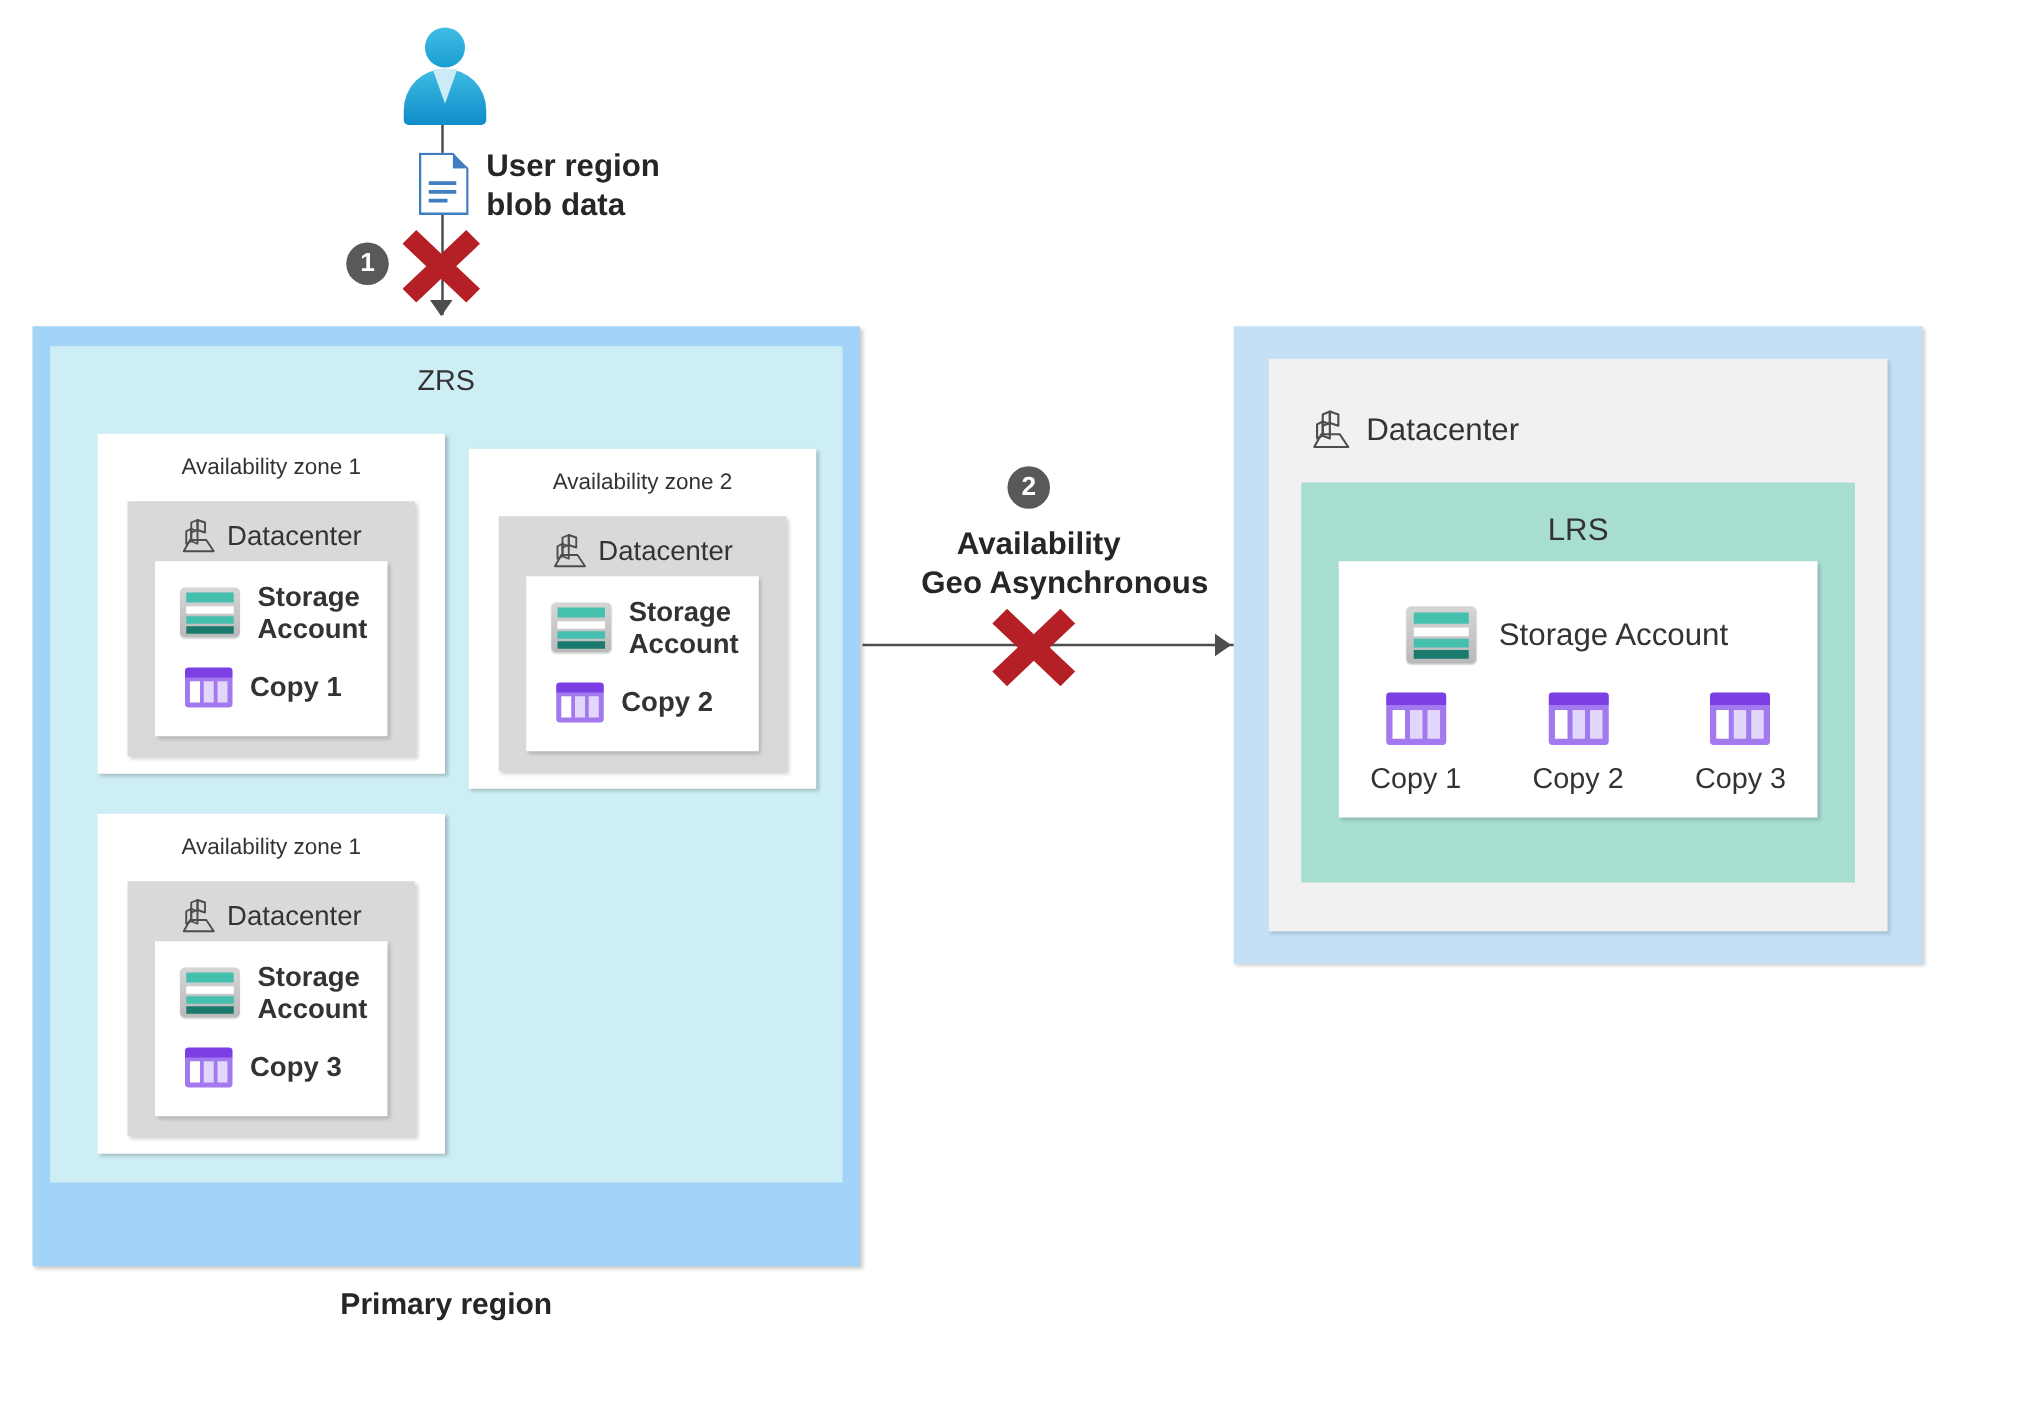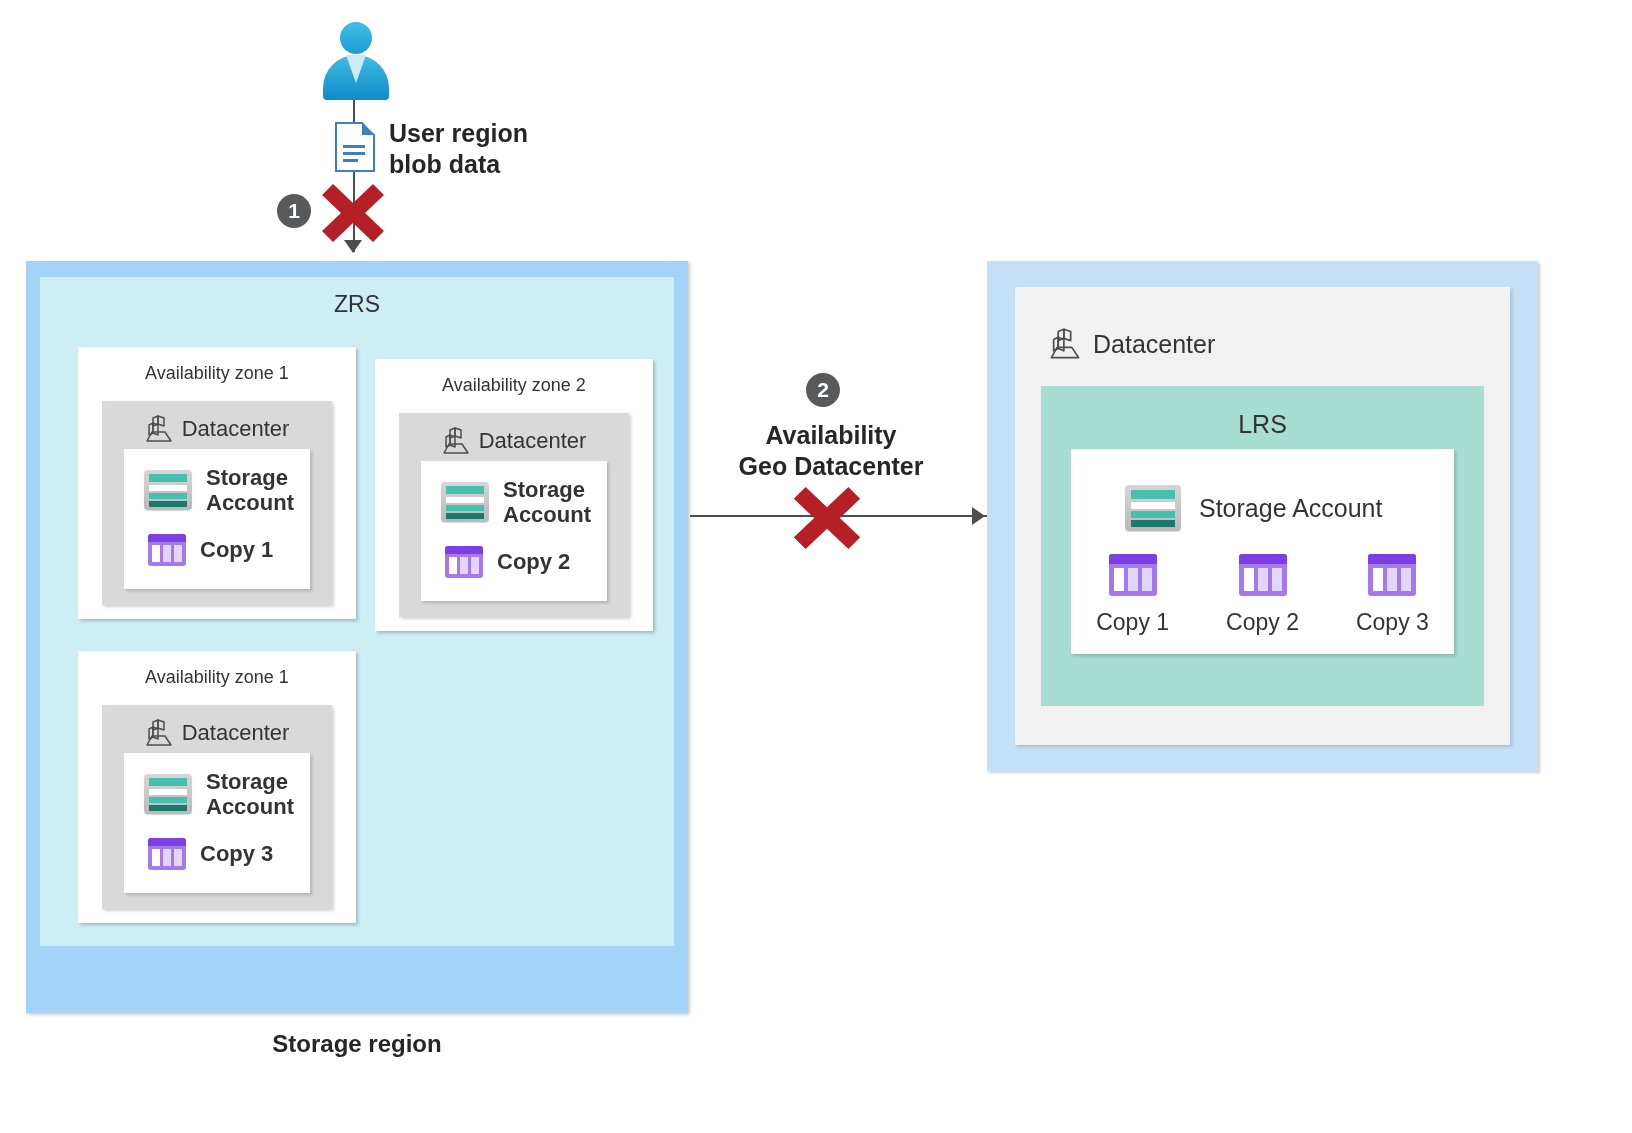--- a/index.html
+++ b/index.html
@@ -551,30 +551,30 @@
               </span>
               <span class="txt">Copy 3</span>
             </div>
           </div>
         </div>
       </div>
 
     </div>
   </div>
 
-  <div class="caption" style="left:26px; top:1030px; width:662px;">Storage region</div>
+  <div class="caption" style="left:26px; top:1030px; width:662px;">Primary region</div>
 
   <div class="hline" style="left:690px; top:515px; width:297px;"></div>
   <div class="arrow-right" style="left:972px; top:507px;"></div>
 
   <div class="badge" style="left:806px; top:373px;">2</div>
 
   <div class="lbl lbl-bold" style="left:737px; top:420px; font-size:25px; text-align:center; width:188px;">
     <span>Availability</span><br>
-    <span>Geo Datacenter</span>
+    <span>Geo Asynchronous</span>
   </div>
 
   <div class="redx" style="left:793px; top:487px;">
     <svg width="68" height="62" viewBox="0 0 62 58">
       <polygon points="11,0 31,19 51,0 62,11 43,29 62,47 51,58 31,39 11,58 0,47 19,29 0,11" fill="#b42025"></polygon>
     </svg>
   </div>
 
   <div class="region-secondary">
     <div class="sec-dc">

